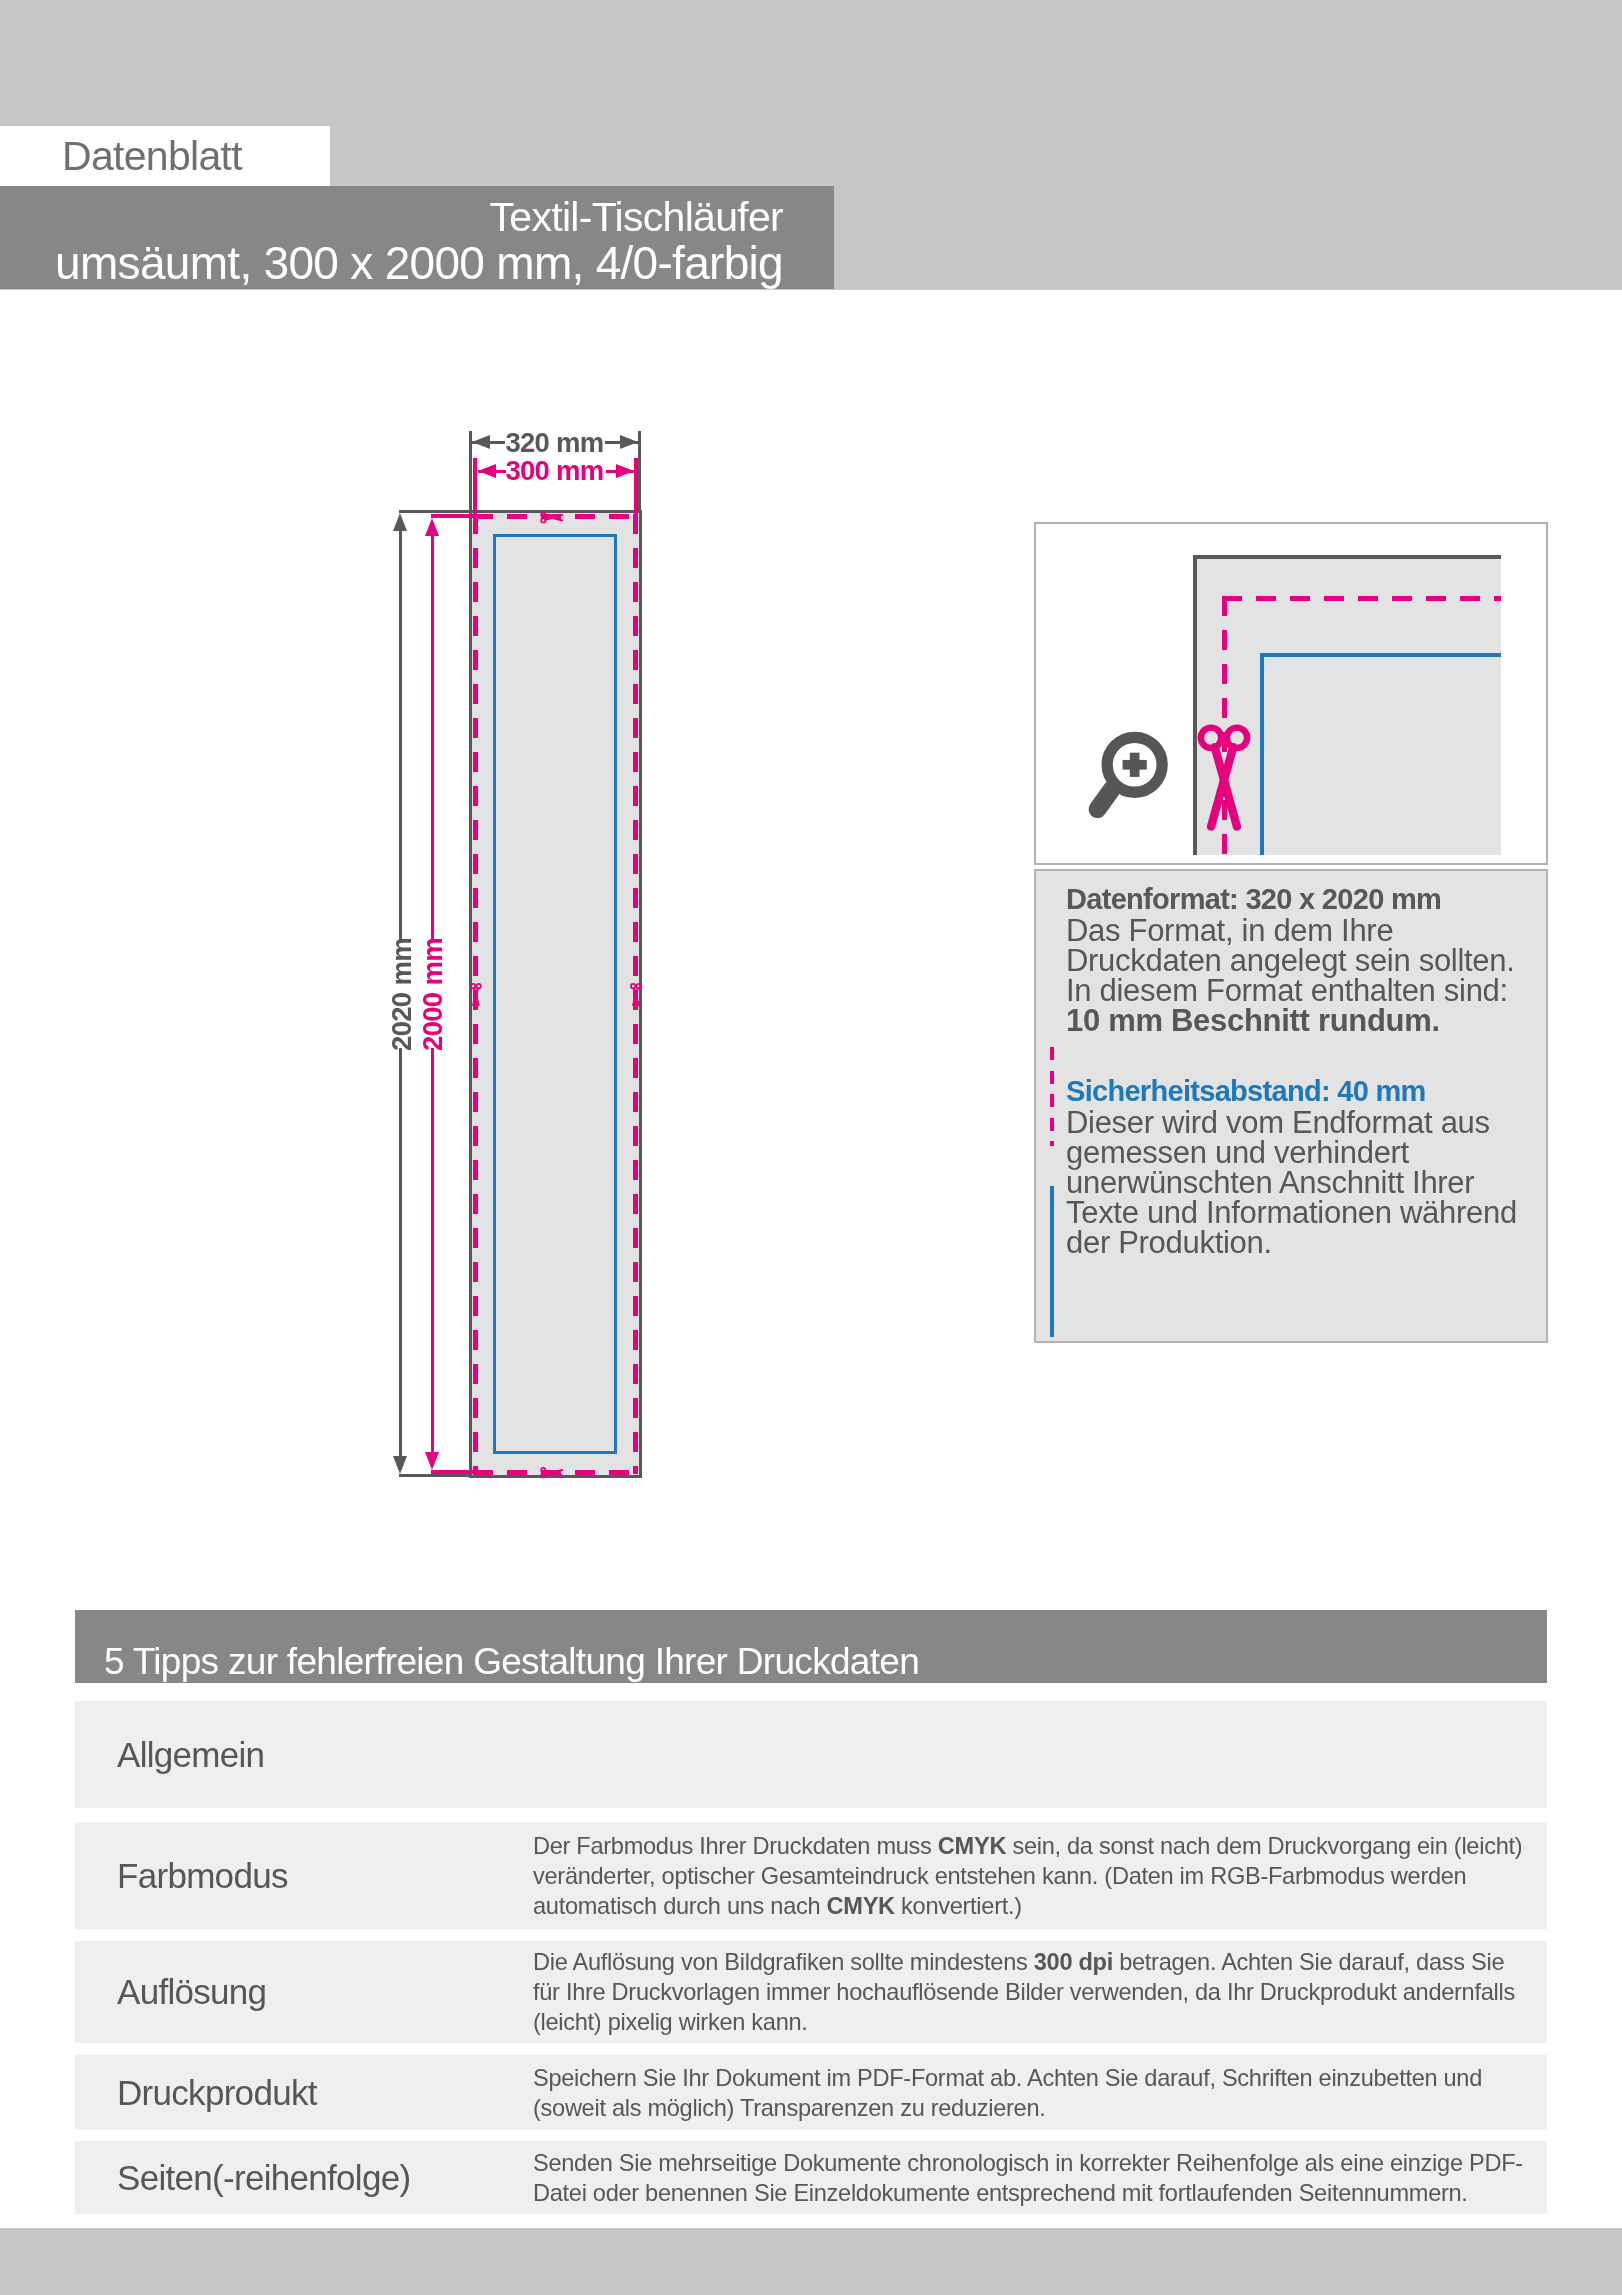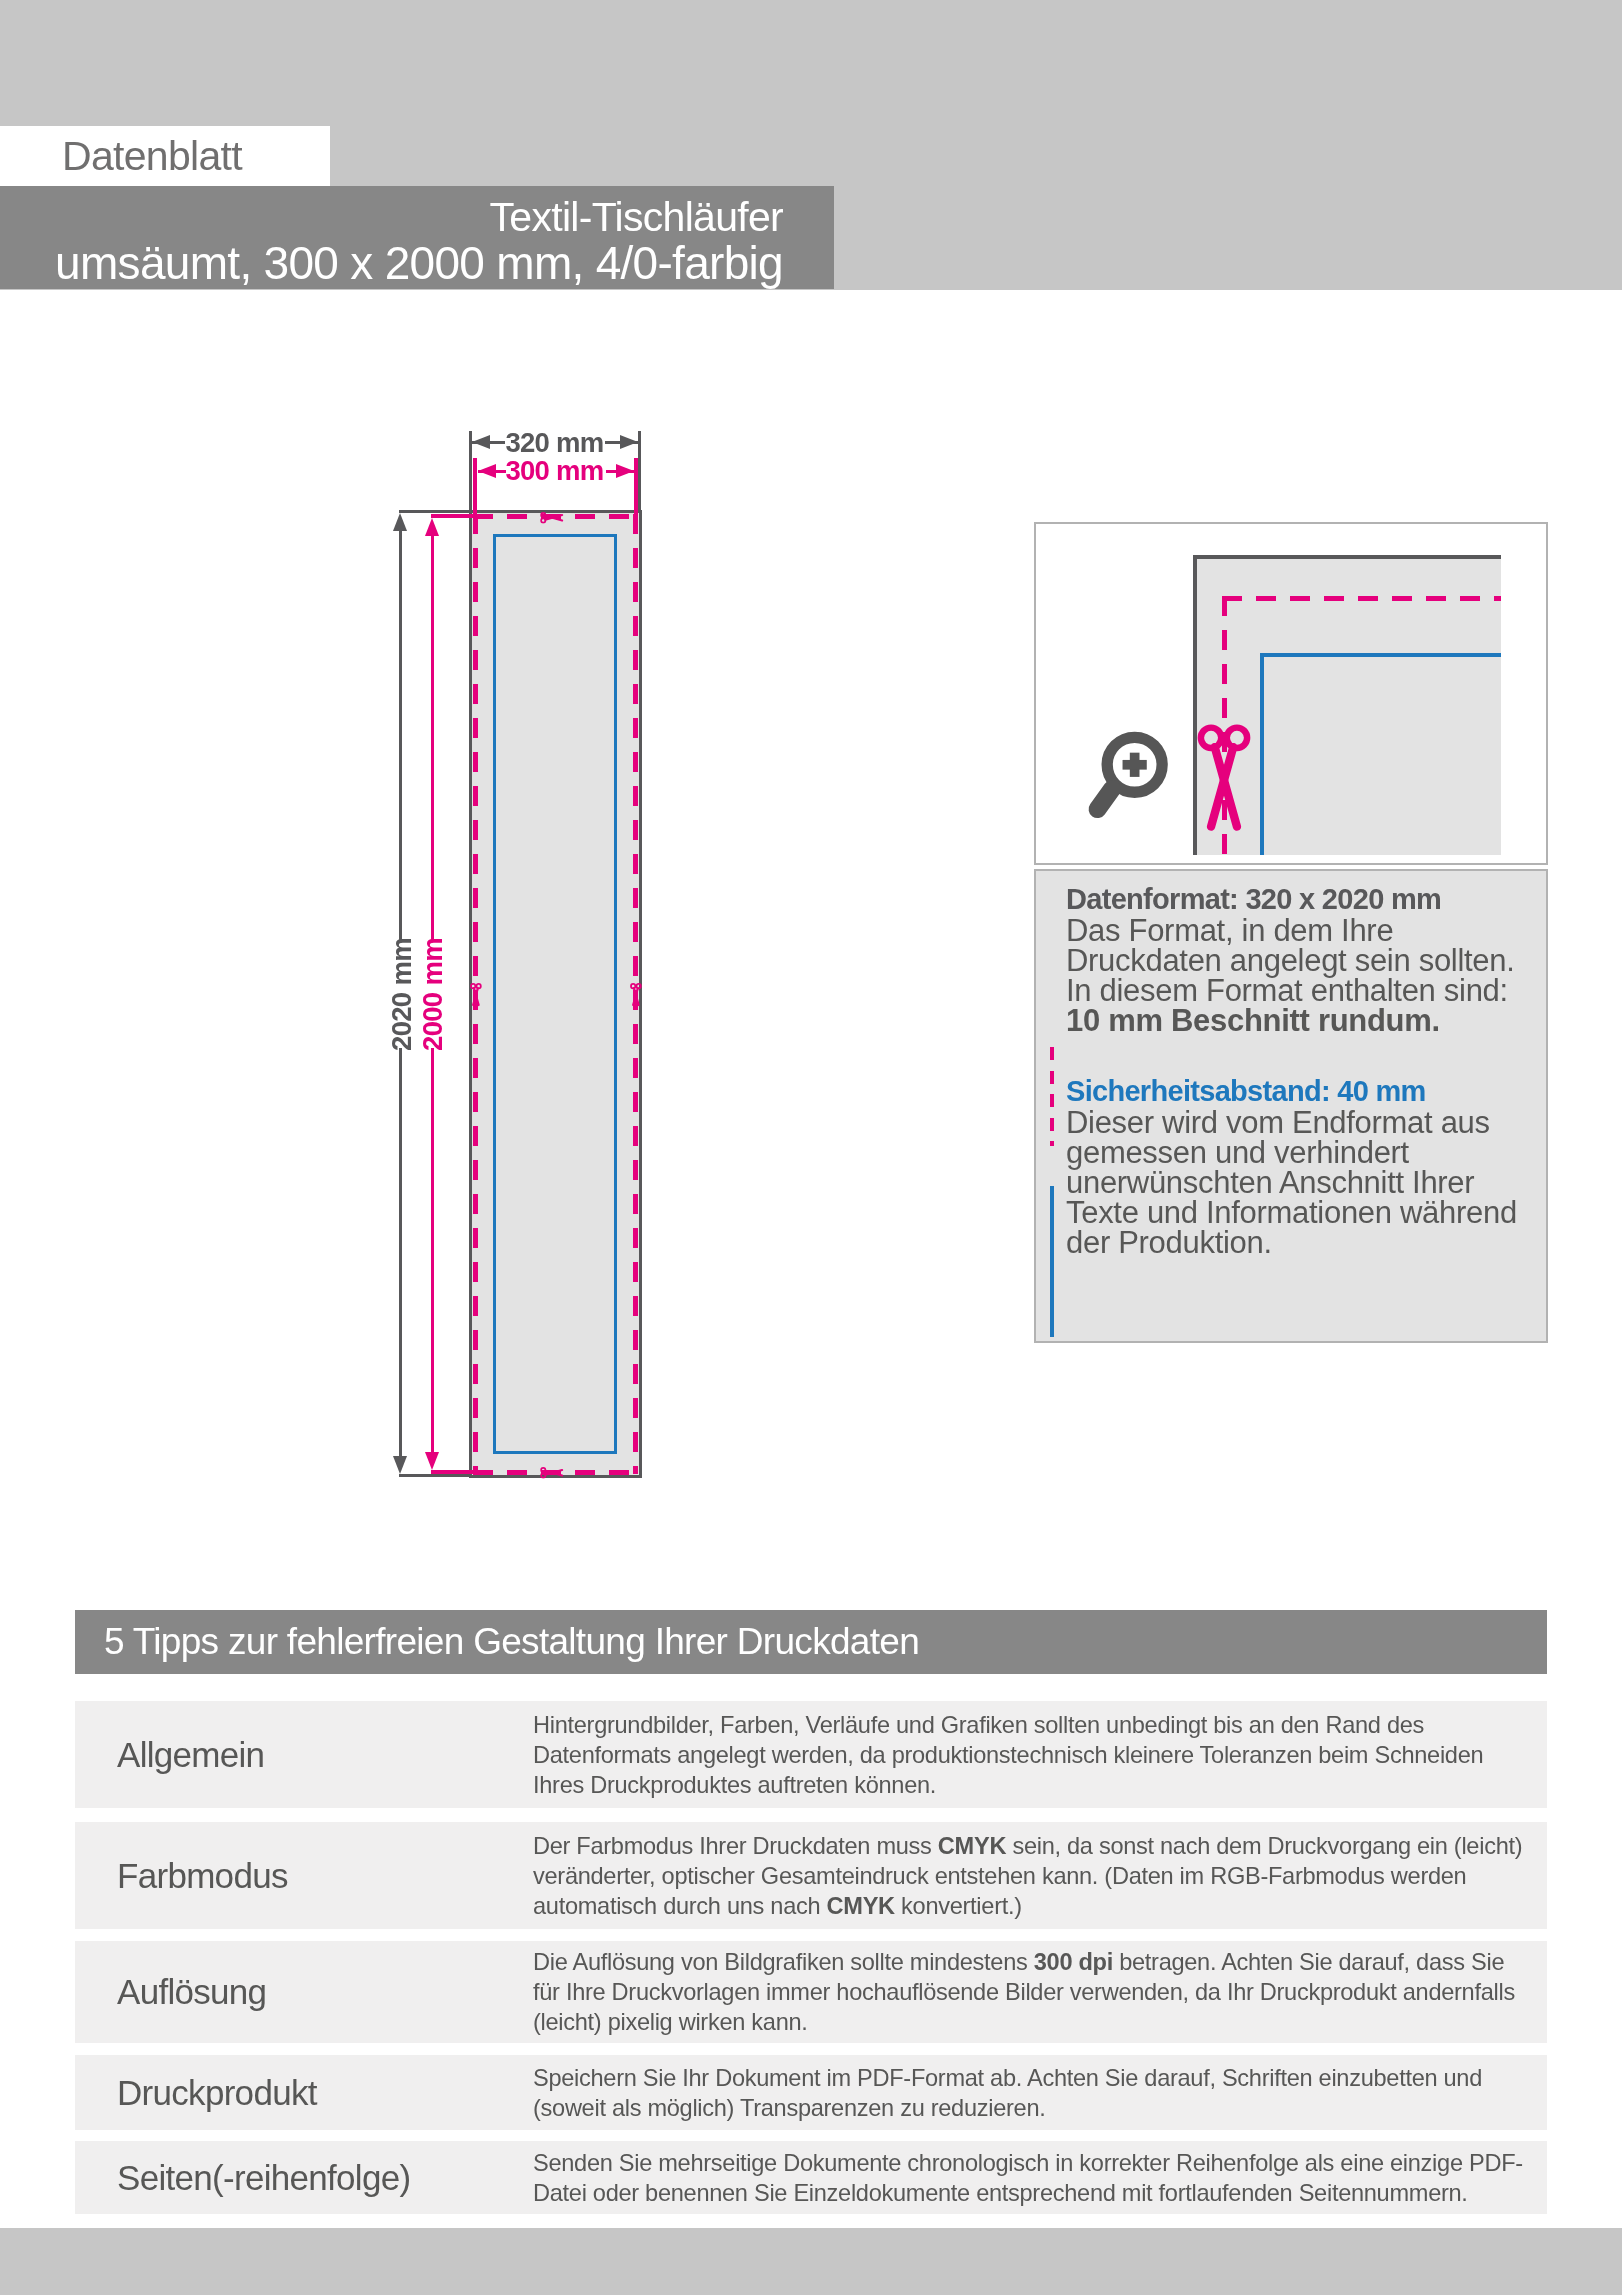--- a/index.html
+++ b/index.html
@@ -49,21 +49,21 @@
   .detail-fill{left:1193px;top:555px;width:308px;height:300px;background:var(--fill)}
   .info-panel{left:1034px;top:869px;width:514px;height:474px;background:var(--fill);border:2px solid var(--bord);
     padding:10.5px 23.6px 0 30px}
   .sec-h{font-size:29px;font-weight:bold;line-height:34px;letter-spacing:-0.7px}
   .sec-b{font-size:31px;line-height:30px;letter-spacing:-0.3px;color:var(--txt)}
   .sec{margin-bottom:38px}
   .b{font-weight:bold}
   .h-dk{color:var(--dk)} .h-mg{color:var(--mg)} .h-bl{color:var(--bl)}
 
   
-  .tips-bar{left:75px;top:1610px;width:1472px;height:64px;background:var(--bar);display:flex;align-items:center;padding-left:29px}
+  .tips-bar{left:75px;top:1610px;width:1472px;height:73px;background:var(--bar);display:flex;align-items:flex-end;padding-left:29px}
   .tips-bar span{color:#fff;font-size:37px;letter-spacing:-0.7px}
   .tip-row{left:75px;width:1472px;background:var(--rowbg)}
   .tip-label{position:absolute;left:42px;top:0;bottom:0;display:flex;align-items:center;font-size:35px;color:var(--txt);letter-spacing:-0.7px}
   .tip-text{position:absolute;left:458px;top:0;bottom:0;width:1004px;display:flex;align-items:center;
     font-size:23.6px;line-height:30px;letter-spacing:-0.3px;color:var(--txt)}
 
   .footer{left:0;top:2228px;width:1623px;height:67px;background:var(--band)}
 </style>
 </head>
 <body>
@@ -181,23 +181,20 @@
 
   <div class="abs vdash-sm" style="left:1050px;top:1047px;width:3.9px;height:99px"></div>
   <div class="abs blline" style="left:1050px;top:1186px;width:3.9px;height:151px"></div>
 
   <div class="abs tips-bar">
     <span>5 Tipps zur fehlerfreien Gestaltung Ihrer Druckdaten</span>
   </div>
 
   <div class="abs tip-row" style="top:1701px;height:107px">
     <div class="tip-label">Allgemein</div>
-    <div class="tip-text">
-        <span><span>Hintergrundbilder, Farben, Verläufe und Grafiken sollten unbedingt bis an den Rand des Datenformats angelegt werden, da produktionstechnisch kleinere Toleranzen beim Schneiden Ihres Druckproduktes auftreten können.</span></span>
-      </div>
   </div>
   <div class="abs tip-row" style="top:1822px;height:107px">
     <div class="tip-label">Farbmodus</div>
     <div class="tip-text">
         <span><span>Der Farbmodus Ihrer Druckdaten muss </span><span class="b">CMYK</span><span> sein, da sonst nach dem Druckvorgang ein (leicht) veränderter, optischer Gesamteindruck entstehen kann. (Daten im RGB-Farbmodus werden automatisch durch uns nach </span><span class="b">CMYK</span><span> konvertiert.)</span></span>
       </div>
   </div>
   <div class="abs tip-row" style="top:1941px;height:102px">
     <div class="tip-label">Auflösung</div>
     <div class="tip-text">

